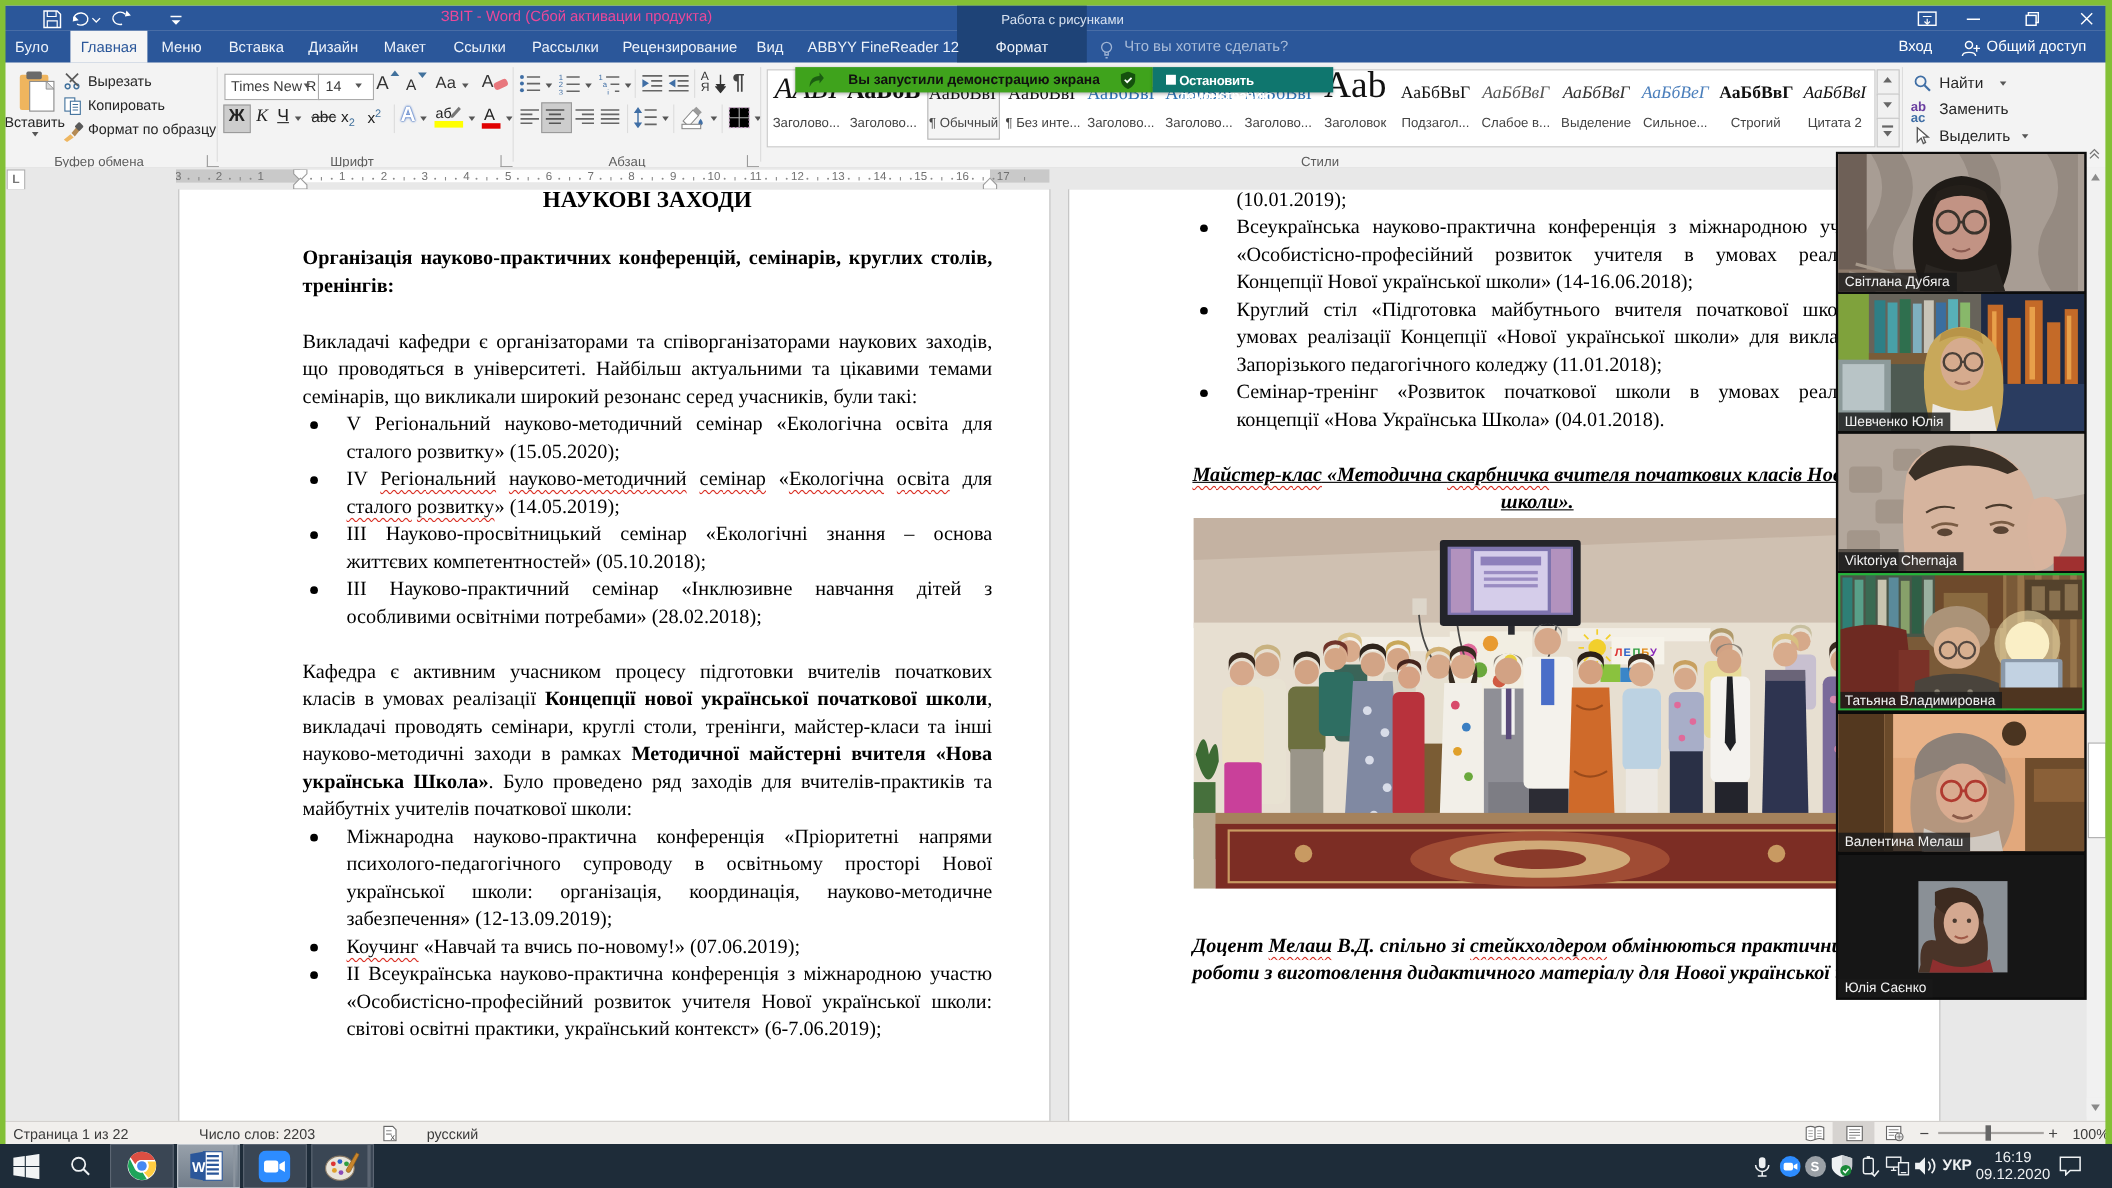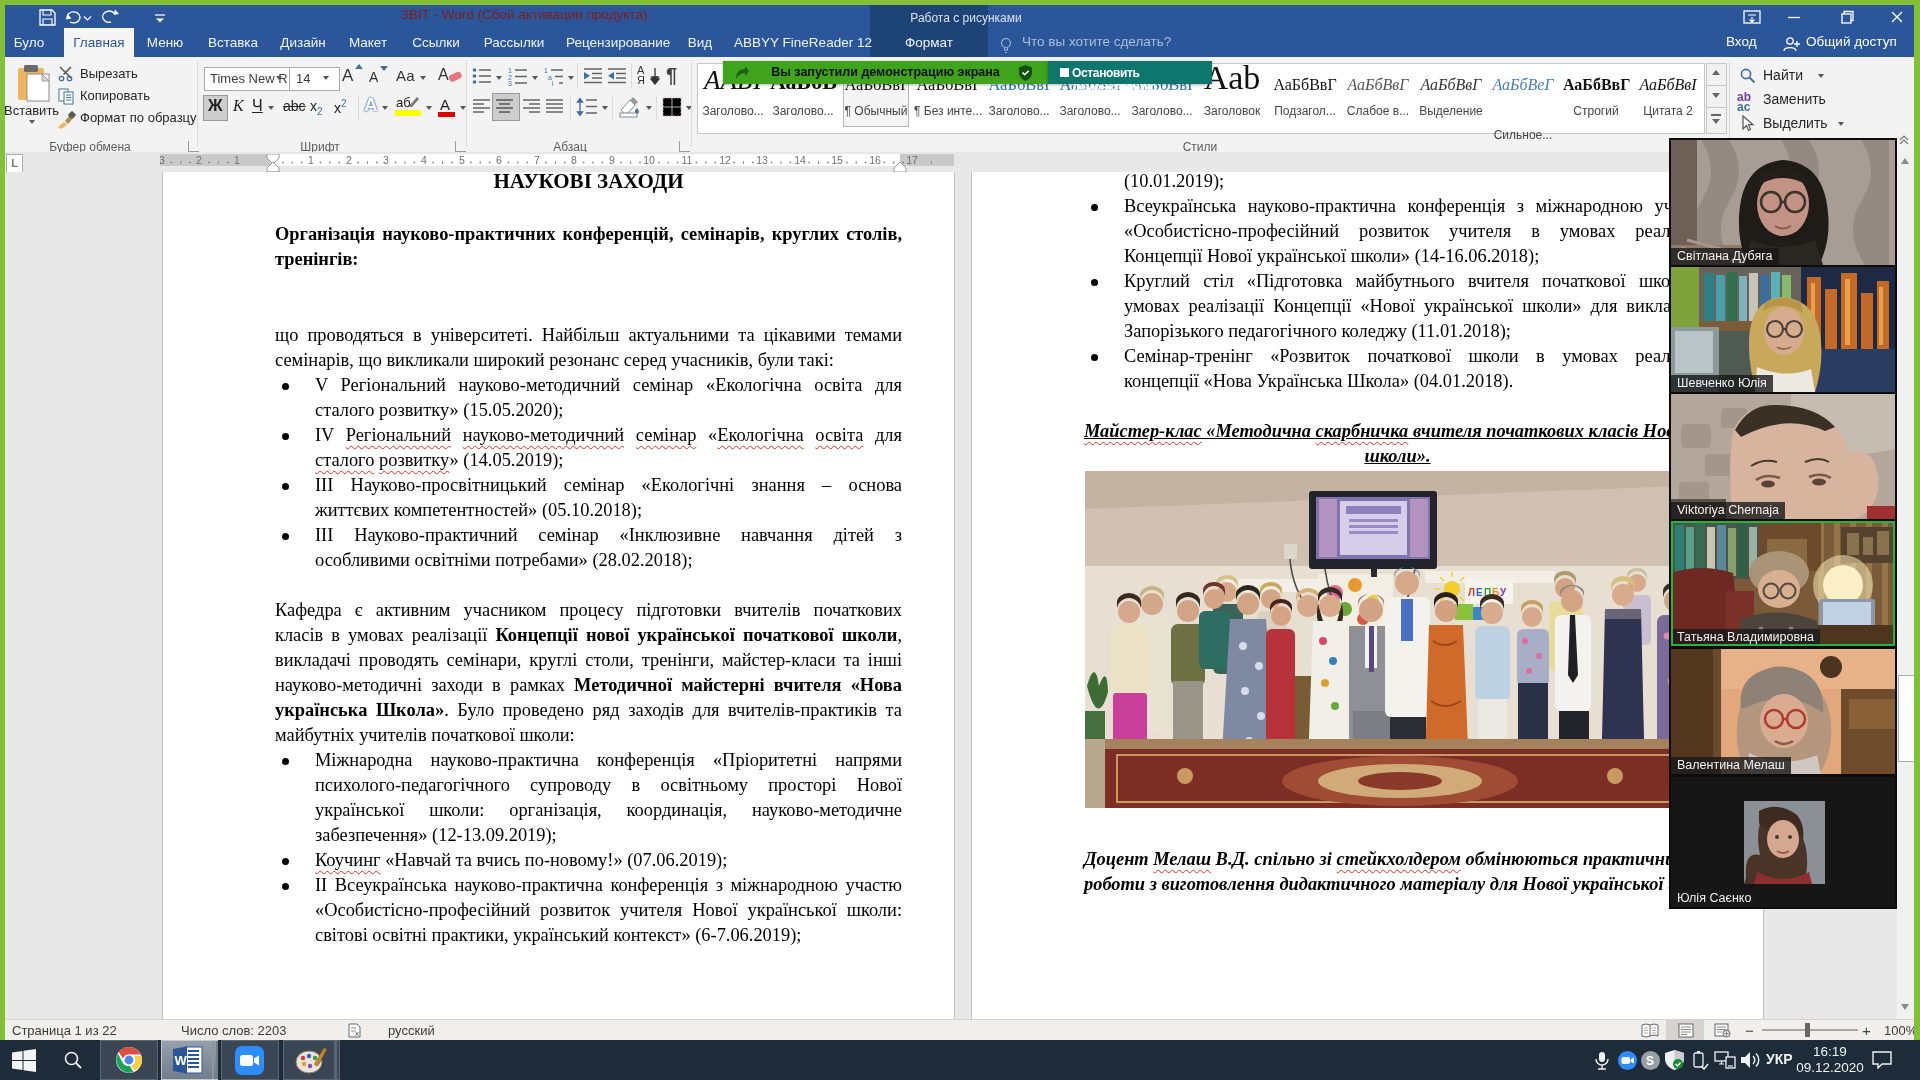--- a/index.html
+++ b/index.html
@@ -6,21 +6,21 @@
        font-family:"Liberation Sans",sans-serif;}
   .abs{position:absolute;}
   
   #screen{position:absolute;left:0;top:0;width:1920px;height:1080px;background:#e8e8e8;}
   #gtop{left:0;top:0;width:1920px;height:5px;background:#83c036;z-index:60;}
   #gleft{left:0;top:0;width:5px;height:1040px;background:#83c036;z-index:80;}
   #gright{left:1914px;top:0;width:6px;height:1040px;background:#83c036;z-index:80;}
   
   #titlebar{left:0;top:5px;width:1920px;height:23px;background:#2b579a;}
   #tabrow{left:0;top:28px;width:1920px;height:29px;background:#2b579a;}
-  #wtitle{position:absolute;top:7px;left:0;width:1048px;text-align:center;color:#7f1d1d;font-size:13.5px;}
+  #wtitle{position:absolute;top:7px;left:0;width:1048px;text-align:center;color:#ec4899;font-size:13.5px;}
   .tab{position:absolute;top:28px;height:29px;line-height:29px;color:#eef3fa;font-size:13.5px;text-align:center;}
   #tabactive{position:absolute;left:64px;top:28px;width:70px;height:29px;background:#f5f5f5;color:#2b579a;line-height:29px;text-align:center;font-size:13.5px;}
   #ctx{position:absolute;left:870px;top:5px;width:118px;height:52px;background:#1e4377;}
   
   #ribbon{left:0;top:57px;width:1920px;height:95px;background:#f3f3f3;border-bottom:1px solid #d5d5d5;}
   .glabel{position:absolute;top:83px;font-size:12px;color:#5c5c5c;text-align:center;}
   .vsep{position:absolute;top:4px;height:86px;width:1px;background:#dcdcdc;}
   .dlg{position:absolute;top:84px;width:10px;height:10px;border-left:1px solid #9a9a9a;border-bottom:1px solid #9a9a9a;}
   .btxt{position:absolute;font-size:13px;color:#262626;}
   .caret{position:absolute;width:0;height:0;border-left:3.5px solid transparent;border-right:3.5px solid transparent;border-top:4px solid #565656;}
@@ -345,21 +345,21 @@
     <span class="abs" style="left:70px;width:66px;text-align:center;">Заголово...</span>
     <span class="abs" style="left:144px;width:64px;text-align:center;">¶ Обычный</span>
     <span class="abs" style="left:214px;width:66px;text-align:center;">¶ Без инте...</span>
     <span class="abs" style="left:286px;width:66px;text-align:center;">Заголово...</span>
     <span class="abs" style="left:357px;width:66px;text-align:center;">Заголово...</span>
     <span class="abs" style="left:429px;width:66px;text-align:center;">Заголово...</span>
     <span class="abs" style="left:499px;width:66px;text-align:center;">Заголовок</span>
     <span class="abs" style="left:572px;width:66px;text-align:center;">Подзагол...</span>
     <span class="abs" style="left:645px;width:66px;text-align:center;">Слабое в...</span>
     <span class="abs" style="left:718px;width:66px;text-align:center;">Выделение</span>
-    <span class="abs" style="left:790px;width:66px;text-align:center;margin-top:24px;">Сильное...</span>
+    <span class="abs" style="left:790px;width:66px;text-align:center;">Сильное...</span>
     <span class="abs" style="left:863px;width:66px;text-align:center;">Строгий</span>
     <span class="abs" style="left:935px;width:66px;text-align:center;">Цитата 2</span>
   </div>
 </div>
 
 <div class="abs" style="left:723px;top:61px;width:325px;height:23px;background:#3fa31c;z-index:30;box-shadow:0 1px 3px rgba(0,0,0,.3);">
   <svg class="abs" style="left:10px;top:4px" width="16" height="15" viewBox="0 0 16 15">
       <path d="M3 14 c0 -7 4 -10 9 -10 v-3 l4 5 -4 5 v-3 c-4 0 -7 2 -9 6 z" fill="#1c5e12"></path>
     </svg>
   <div class="abs" style="left:0;top:4px;width:325px;text-align:center;font-size:12.5px;font-weight:bold;color:#111;">Вы запустили демонстрацию экрана</div>
@@ -450,20 +450,21 @@
       <path d="M734 14 l6 -6 6 6 v4 h-12 z"></path>
     </g>
   </svg>
 </div>
 <div id="doc" class="abs">
  <div class="page" style="left:158px;top:0;width:791px;height:847px;">
   <div class="abs ser" style="left:112px;top:-5px;width:627px;height:852px;">
    <div class="ln" style="top:0px;width:627px;height:28px;line-height:28px;font-size:21px;font-weight:bold;text-align:center;">НАУКОВІ ЗАХОДИ</div>
    <div class="ln j" style="top:55px;width:627px;font-weight:bold;">Організація науково-практичних конференцій, семінарів, круглих столів,</div>
    <div class="ln" style="top:80px;width:627px;font-weight:bold;">тренінгів:</div>
+   <div class="ln j" style="top:131px;width:627px;">Викладачі кафедри є організаторами та співорганізаторами наукових заходів,</div>
    <div class="ln j" style="top:156px;width:627px;">що проводяться в університеті. Найбільш актуальними та цікавими темами</div>
    <div class="ln" style="top:181px;width:627px;">семінарів, що викликали широкий резонанс серед учасників, були такі:</div>
    <div class="ln j li" style="top:206px;width:587px;"><span class="bu"></span>V Регіональний науково-методичний семінар «Екологічна освіта для</div>
    <div class="ln li" style="top:231px;width:587px;">сталого розвитку» (15.05.2020);</div>
    <div class="ln j li" style="top:256px;width:587px;"><span class="bu"></span>IV <span class="sp">Регіональний</span> <span class="sp">науково-методичний</span> <span class="sp">семінар</span> «<span class="sp">Екологічна</span> <span class="sp">освіта</span> для</div>
    <div class="ln li" style="top:281px;width:587px;"><span class="sp">сталого</span> <span class="sp">розвитку</span>» (14.05.2019);</div>
    <div class="ln j li" style="top:306px;width:587px;"><span class="bu"></span>ІІІ Науково-просвітницький семінар «Екологічні знання – основа</div>
    <div class="ln li" style="top:331px;width:587px;">життєвих компетентностей» (05.10.2018);</div>
    <div class="ln j li" style="top:356px;width:587px;"><span class="bu"></span>ІІІ Науково-практичний семінар «Інклюзивне навчання дітей з</div>
    <div class="ln li" style="top:381px;width:587px;">особливими освітніми потребами» (28.02.2018);</div>

